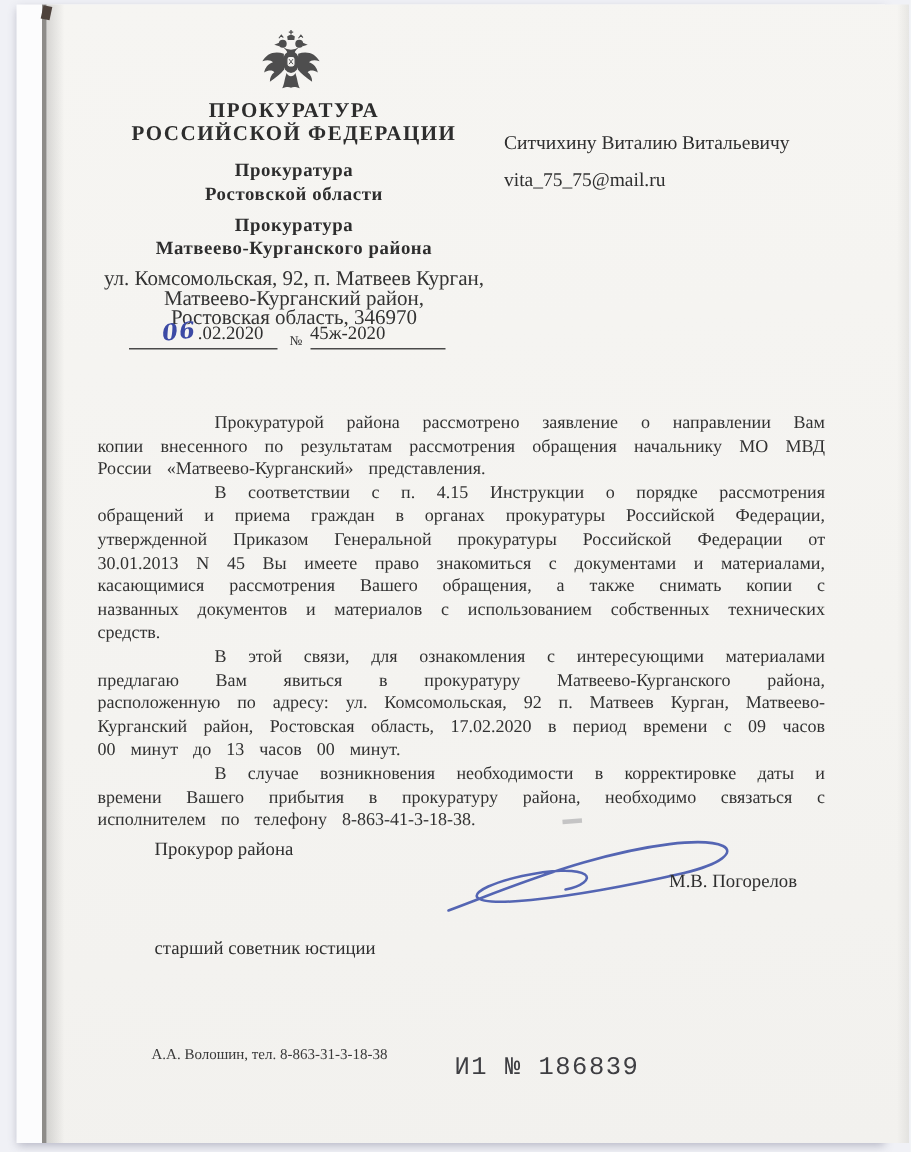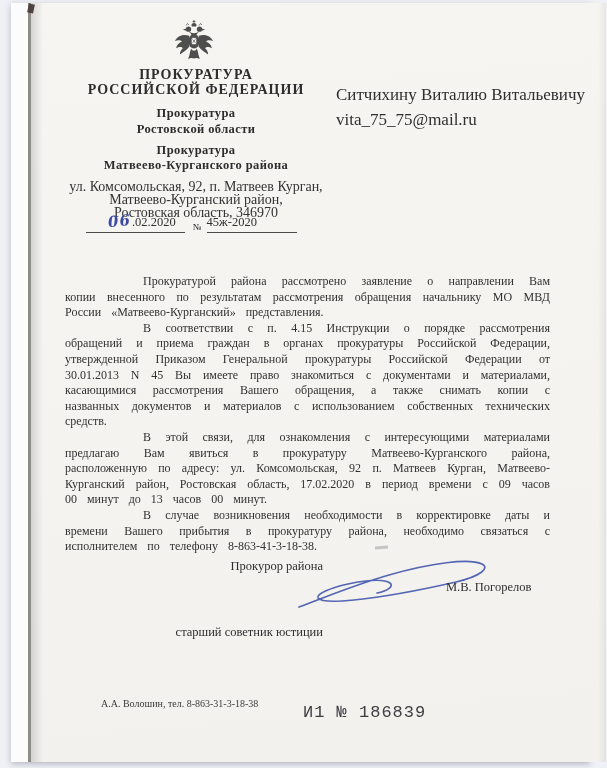--- a/index.html
+++ b/index.html
@@ -25,25 +25,25 @@
   .dateline{position:absolute;left:55px;top:209px;display:flex;align-items:flex-end;
     font-size:12.5px;color:#2f2f2f;}
   .u-line{border-bottom:1.2px solid #4a4a4a;padding-bottom:2px;white-space:nowrap;}
   .u1{width:99px;padding-left:22px;box-sizing:border-box;}
   .u2{width:90px;text-align:left;}
   .hand{color:#3c4aa5;font-style:italic;font-weight:bold;font-size:15px;
     font-family:"DejaVu Serif",serif;display:inline-block;transform:rotate(-6deg);
     letter-spacing:1px;margin-right:1px;}
   .num-sign{font-size:9px;margin:0 5px 1px 8px;}
   .recipient{position:absolute;left:305px;top:80px;width:250px;
-    font-size:17px;line-height:24.5px;color:#2f2f2f;}
+    font-size:13px;line-height:24.5px;color:#2f2f2f;}
   .body-text{position:absolute;left:34px;top:271px;width:485px;
     font-size:12px;line-height:15.6px;text-align:justify;word-spacing:7px;color:#313131;}
   .body-text p{margin:0;text-indent:78px;}
-  .post{position:absolute;left:72px;width:220px;font-size:12.5px;color:#2f2f2f;text-align:right;}
+  .post{position:absolute;left:72px;width:220px;font-size:12.5px;color:#2f2f2f;}
   .post1{top:556px;}
   .post2{top:578px;margin-top:44px;}
   .signature-svg{position:absolute;left:262px;top:550px;width:210px;height:60px;}
   .signer{position:absolute;left:415px;top:577px;font-size:12.5px;color:#2f2f2f;}
   .pencil-mark{position:absolute;left:344px;top:543px;width:13px;height:3px;
     background:rgba(140,140,145,.45);transform:rotate(-4deg);}
   .executor{position:absolute;left:70px;top:695px;font-size:10px;color:#3a3a3a;}
   .stamp{position:absolute;left:272px;top:700px;font-family:"Liberation Mono",monospace;
     font-size:17px;letter-spacing:1px;color:#3e3e42;}
 </style>

